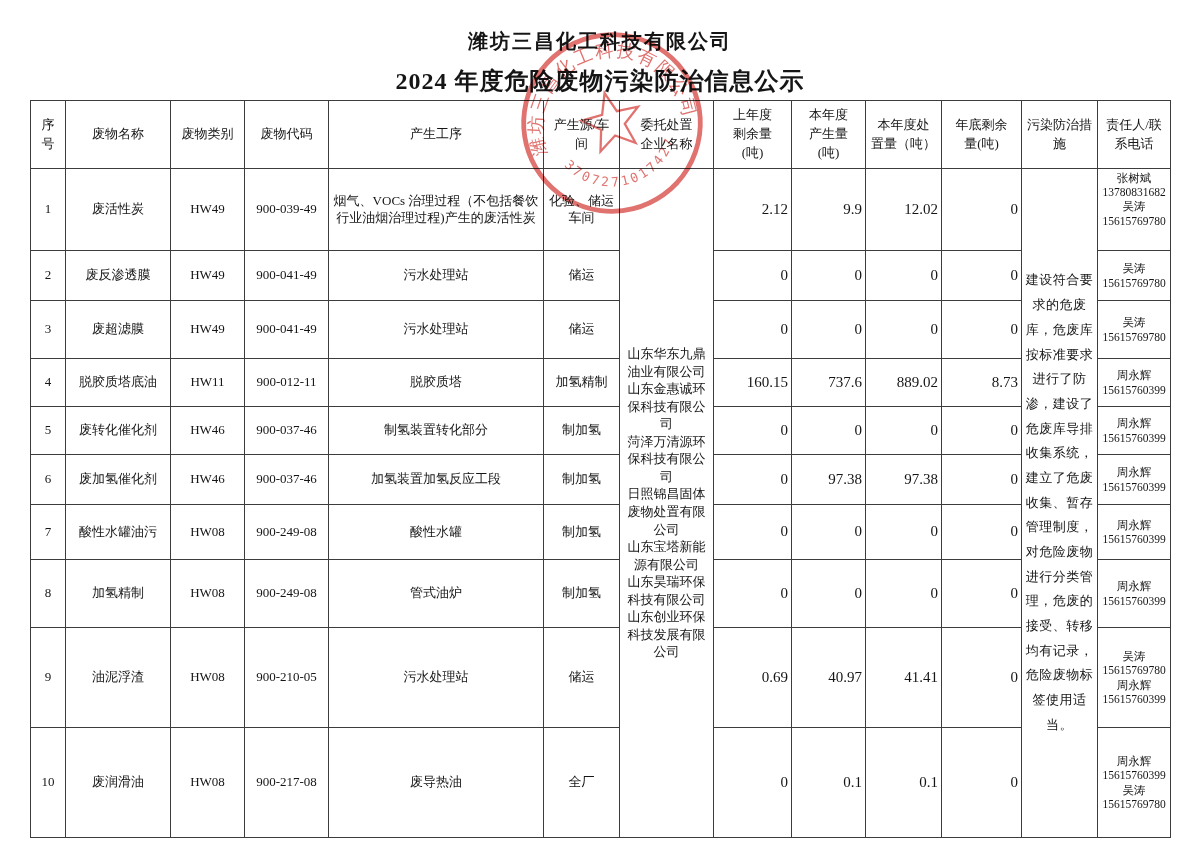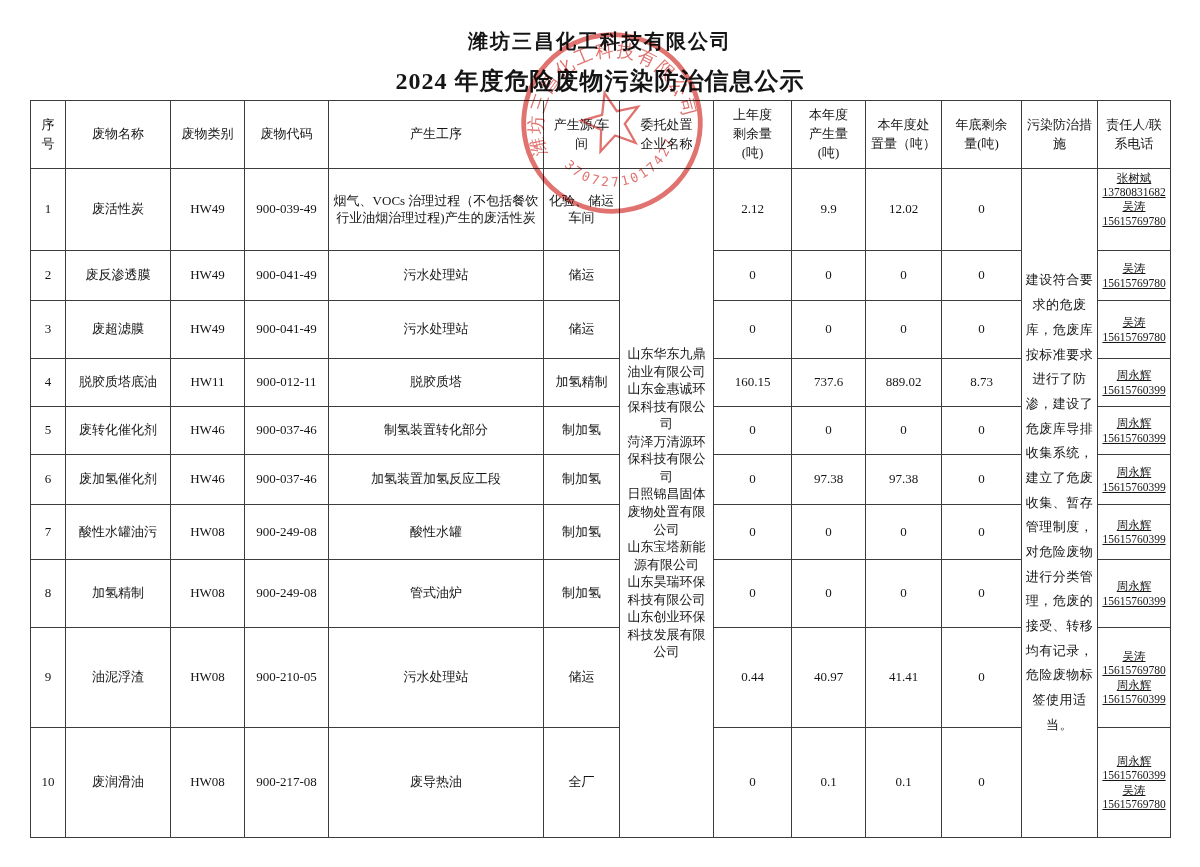--- a/index.html
+++ b/index.html
@@ -39,24 +39,24 @@
     font-weight:normal;
     font-size:13px;
     line-height:1.3;
     overflow:hidden;
     word-break:break-all;
   }
   .waste th{white-space:pre-line;line-height:1.45;}
   .pre{white-space:pre-line;}
   td.process{font-size:13px;}
   td.contact{font-size:11.5px;line-height:1.25;padding:0 1px;}
-  td.contact .clip{overflow:hidden;text-decoration:underline;}
+  td.contact .clip{overflow:hidden;}
   td.companies{font-size:13px;line-height:1.35;white-space:pre-line;}
   td.measures{font-size:13px;line-height:1.9;letter-spacing:0.5px;}
-  td.num{font-size:13px;font-family:"Liberation Serif","DejaVu Serif",serif;}
+  td.num{font-size:15px;font-family:"Liberation Serif","DejaVu Serif",serif;text-align:right;}
 
   .stamp{
     position:absolute;
     left:516px;top:27px;
     width:192px;height:192px;
     transform:rotate(-14deg);
     opacity:0.82;
     mix-blend-mode:multiply;
     pointer-events:none;
   }
@@ -259,21 +259,21 @@
         </td>
   </tr>
 
   <tr style="height:100px">
     <td>9</td>
     <td>油泥浮渣</td>
     <td>HW08</td>
     <td>900-210-05</td>
     <td class="process">污水处理站</td>
     <td>储运</td>
-    <td class="num">0.44</td>
+    <td class="num">0.69</td>
     <td class="num">40.97</td>
     <td class="num">41.41</td>
     <td class="num">0</td>
     <td class="contact">
           <div class="clip pre">吴涛
 15615769780
 周永辉
 15615760399</div>
         </td>
   </tr>

